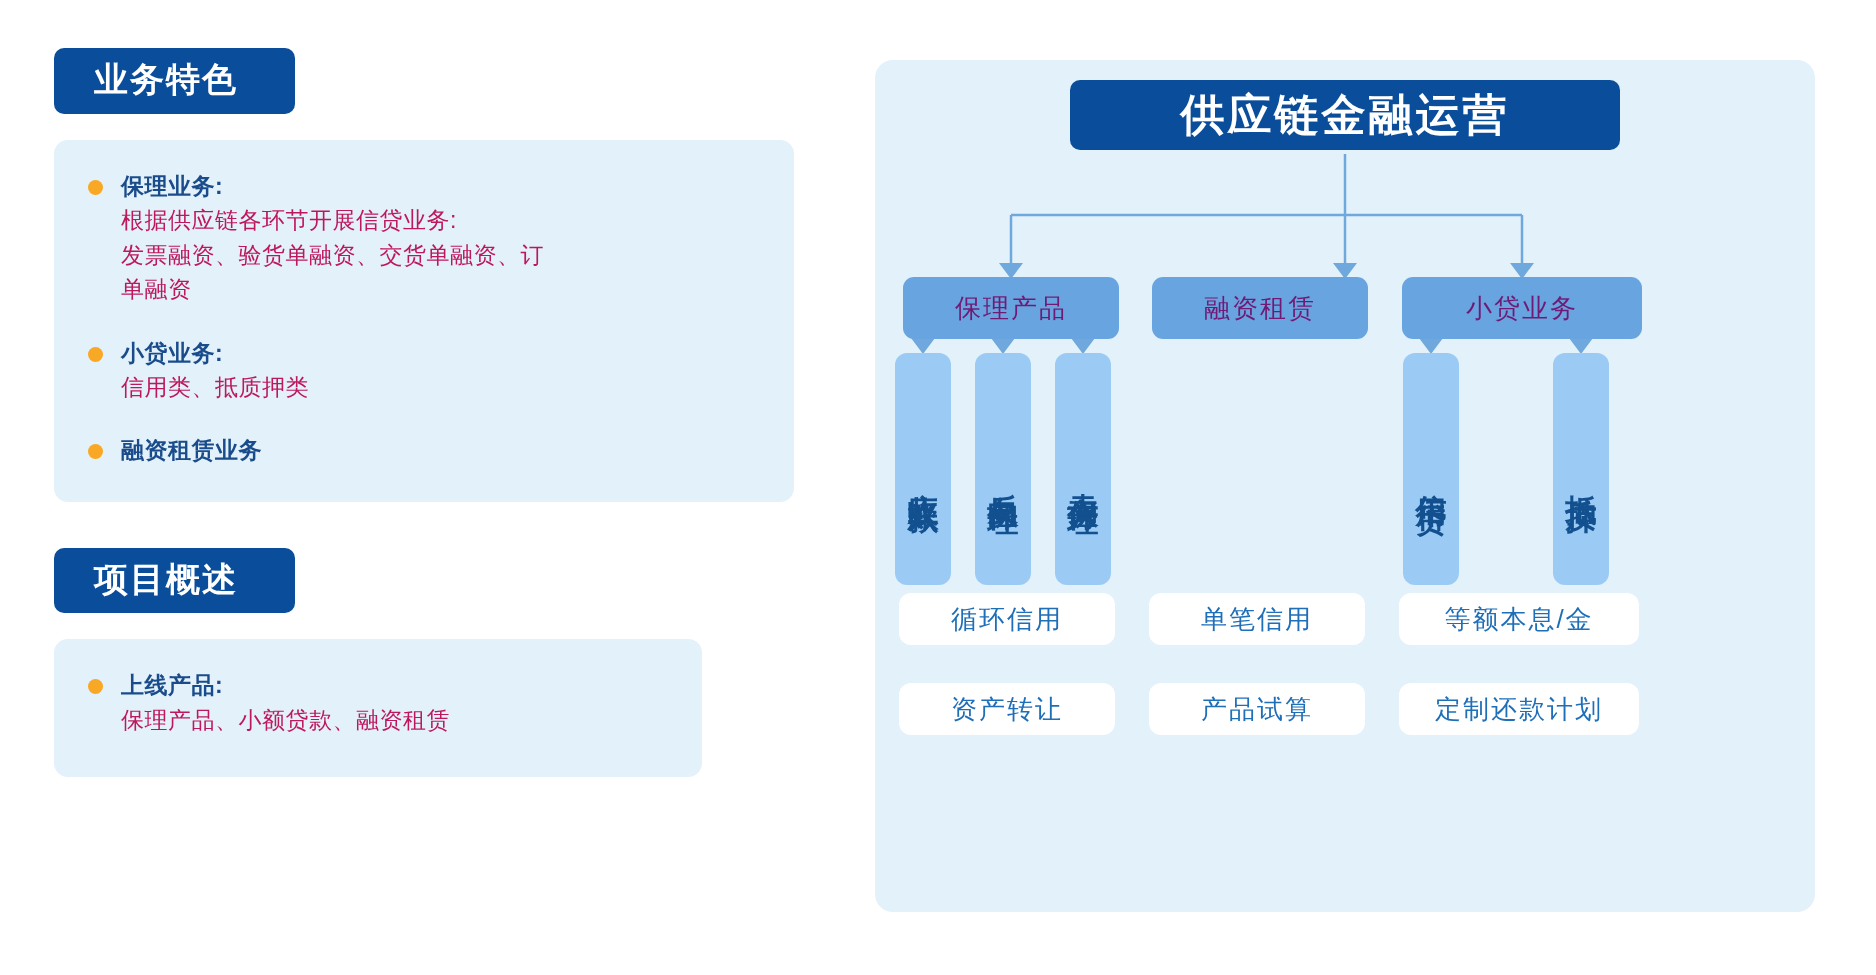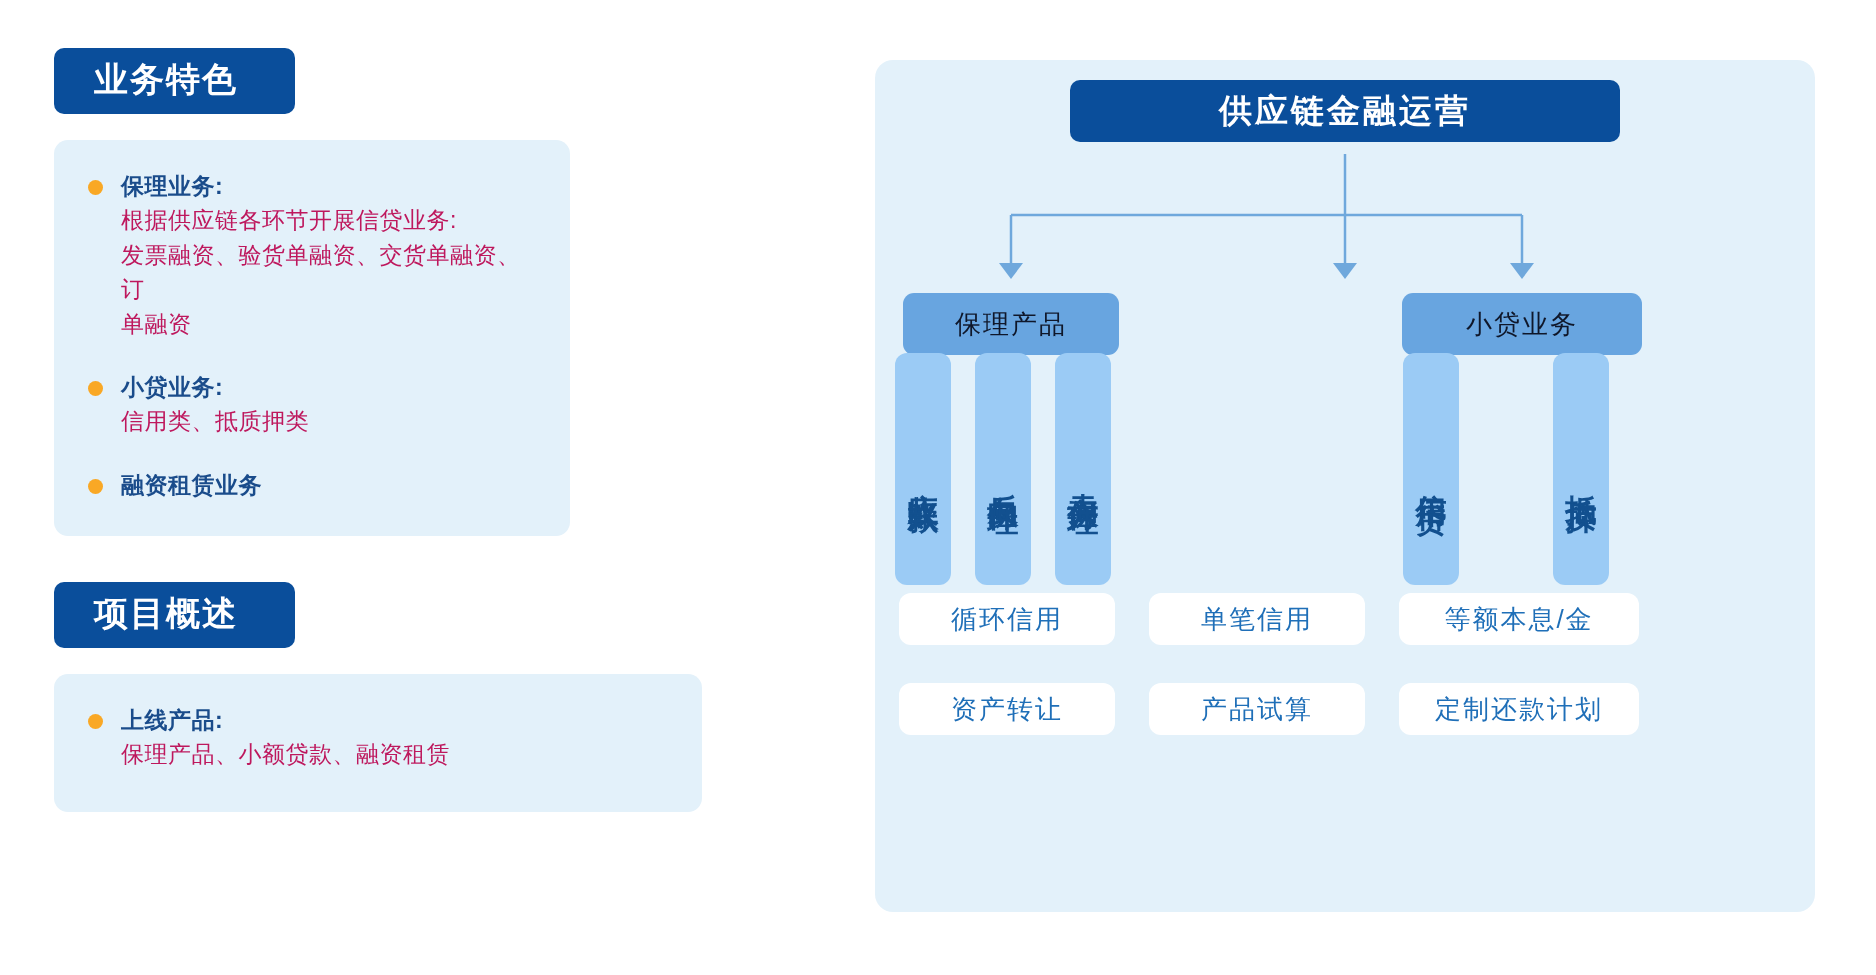--- a/index.html
+++ b/index.html
@@ -35,21 +35,21 @@
     line-height: 1.05;
   }
 
   .info-card {
     background: #E3F1FA;
     border-radius: 14px;
     margin-top: 26px;
     padding: 30px 34px 34px 34px;
     box-sizing: border-box;
   }
-  #features-card { width: 516px; min-height: 360px; }
+  #features-card { width: 740px; min-height: 360px; }
   #overview-card { width: 648px; min-height: 118px; padding-bottom: 40px; }
 
   .bullet-row {
     display: flex;
     align-items: flex-start;
     margin-bottom: 30px;
   }
   .bullet-row:last-child { margin-bottom: 0; }
 
   .bullet-dot {
@@ -111,40 +111,39 @@
     align-items: center;
     justify-content: center;
     text-align: center;
   }
 
   
   #node-root {
     left: 195px;
     top: 20px;
     width: 550px;
-    height: 62px;
+    height: 70px;
     background: #0A4E9B;
     border-radius: 10px;
     color: #ffffff;
-    font-size: 33px;
+    font-size: 44px;
     font-weight: bold;
     letter-spacing: 3px;
   }
 
   
   .node-l2 {
     top: 217px;
     height: 62px;
     background: #68A5E0;
     border-radius: 11px;
-    color: #0f172a;
+    color: #701a75;
     font-size: 26px;
     letter-spacing: 2px;
     font-weight: normal;
-    margin-top: 16px;
   }
   #node-l2-0 { left: 28px;  width: 216px; }
   #node-l2-1 { left: 277px; width: 216px; }
   #node-l2-2 { left: 527px; width: 240px; }
 
   
   .node-vert {
     top: 293px;
     height: 232px;
     background: #9BCBF5;
@@ -278,20 +277,21 @@
       </g>
       <g fill="#6FA8DC">
         <polygon points="544,278 568,278 556,294"></polygon>
         <polygon points="694,278 718,278 706,294"></polygon>
       </g>
     </svg>
 
     <div class="node" id="node-root">供应链金融运营</div>
 
     <div class="node node-l2" id="node-l2-0">保理产品</div>
+    <div class="node node-l2" id="node-l2-1">融资租赁</div>
     <div class="node node-l2" id="node-l2-2">小贷业务</div>
 
     <div class="node node-vert" id="node-v-0">应收账款</div>
     <div class="node node-vert" id="node-v-1">反向保理</div>
     <div class="node node-vert" id="node-v-2">卖方保理</div>
     <div class="node node-vert" id="node-v-3">信用贷</div>
     <div class="node node-vert" id="node-v-4">抵质押</div>
 
     <div class="node node-pill pill-row-a pill-col-0">循环信用</div>
     <div class="node node-pill pill-row-a pill-col-1">单笔信用</div>

